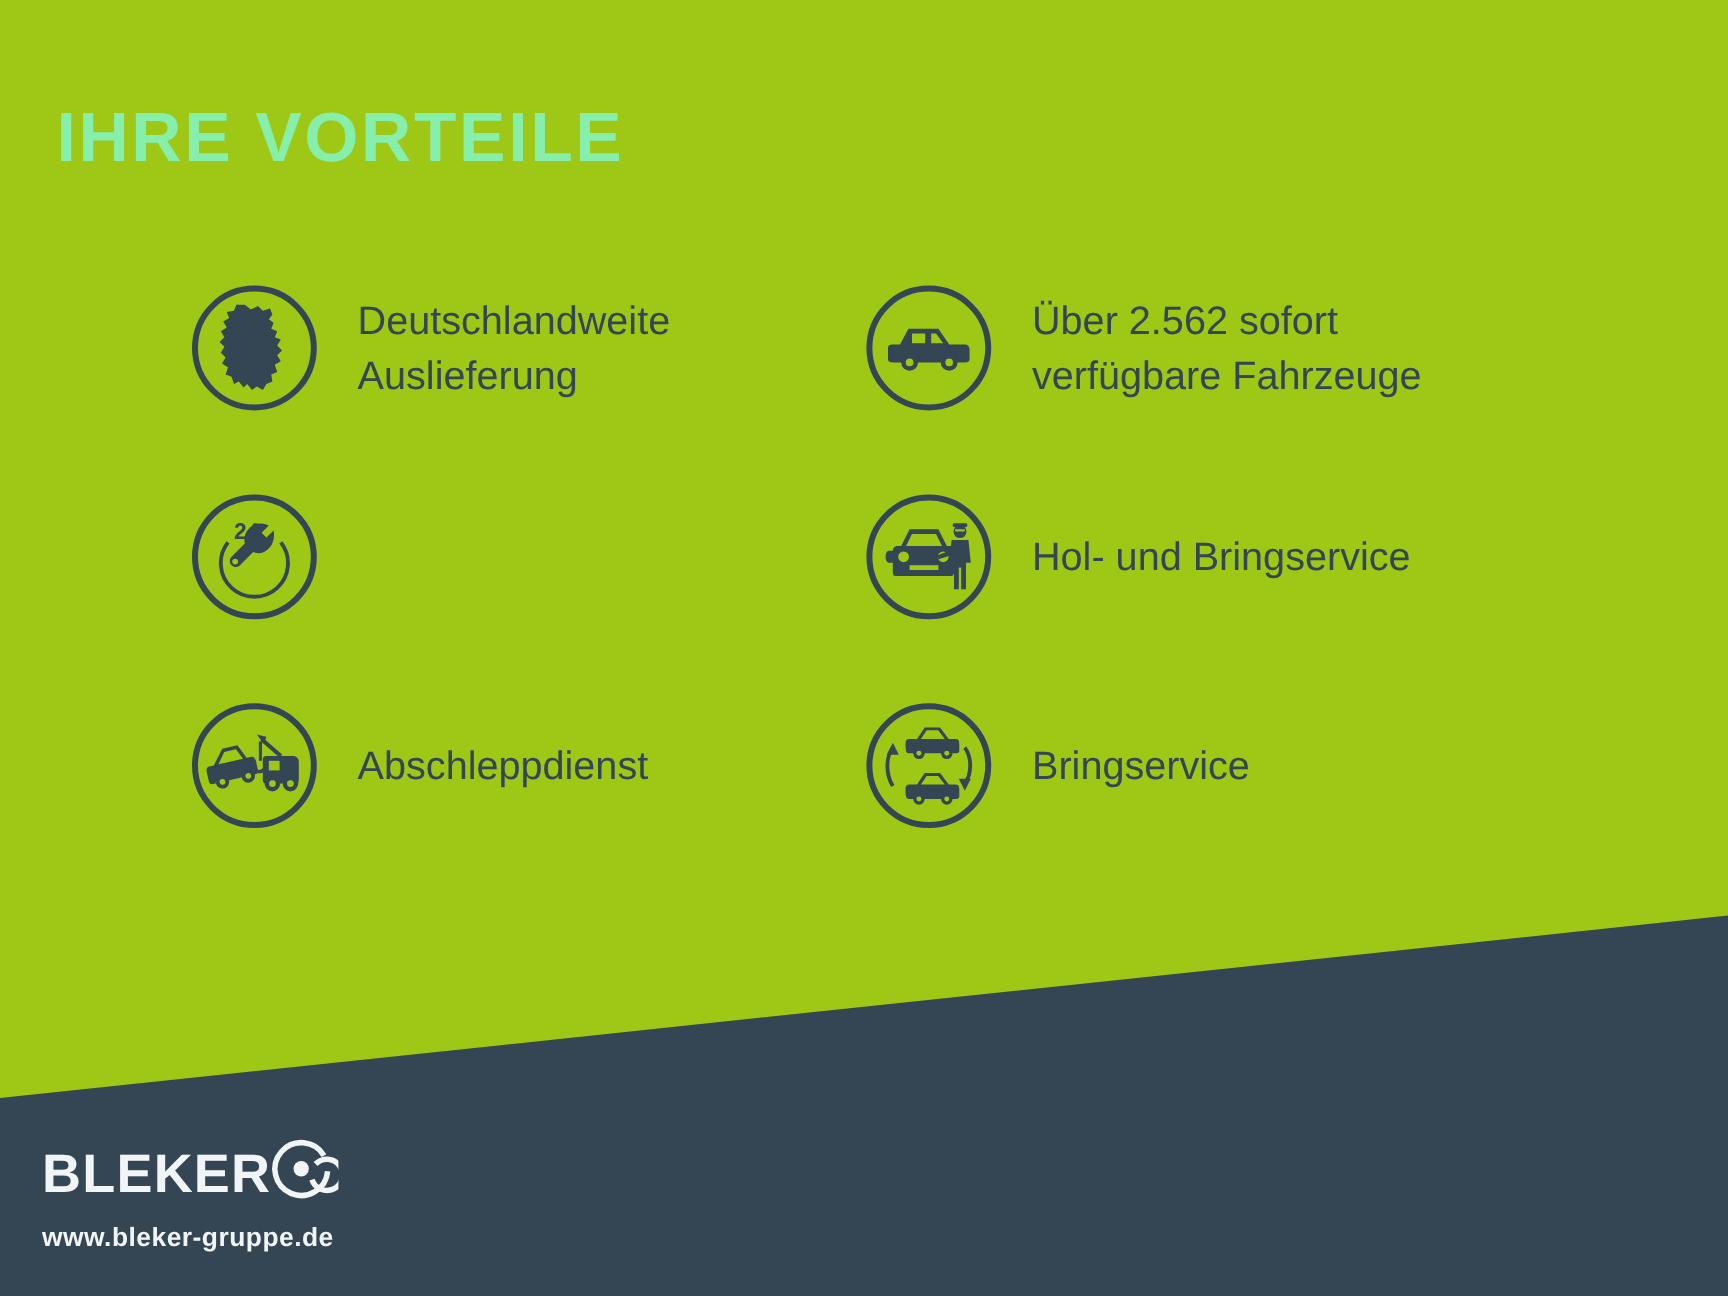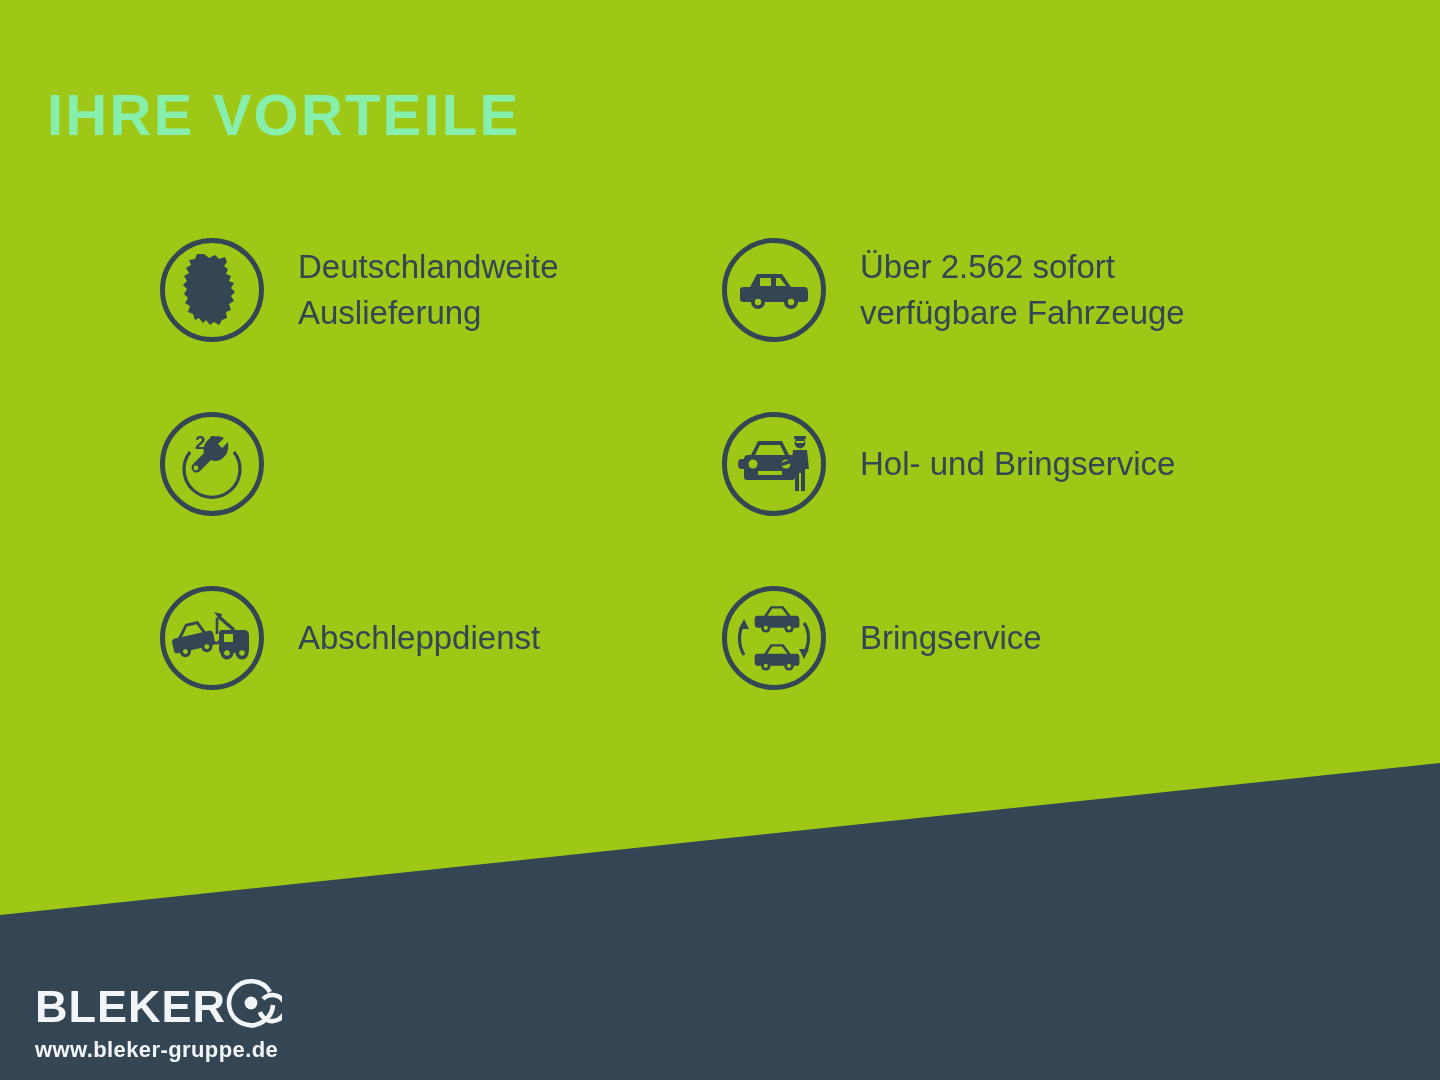--- a/index.html
+++ b/index.html
@@ -61,41 +61,42 @@
   
   .col-left  { left:160px; }
   .col-right { left:722px; }
   .row-1 { top:238px; }
   .row-2 { top:412px; }
   .row-3 { top:586px; }
 
   
   #logo {
     position:absolute;
-    left:35px; top:975px;
+    left:35px; top:946px;
     display:flex;
     flex-direction:column;
     align-items:center;
   }
   #logo-wordmark {
     display:flex;
     align-items:center;
     color:#F2F5F7;
     font-size:45px;
     line-height:1;
   }
   #logo-bleker { font-weight:bold; letter-spacing:1px; }
   #logo-gruppe { font-weight:300; letter-spacing:0.5px; }
   #logo-mark {
     width:62px; height:62px;
     margin:0 -4px 0 -6px;
     position:relative;
     top:-3px;
   }
   #logo-url {
+    margin-top:10px;
     color:#F2F5F7;
     font-size:22px;
     font-weight:bold;
     letter-spacing:0.4px;
   }
 </style>
 </head>
 <body>
 
 <div id="slide">

